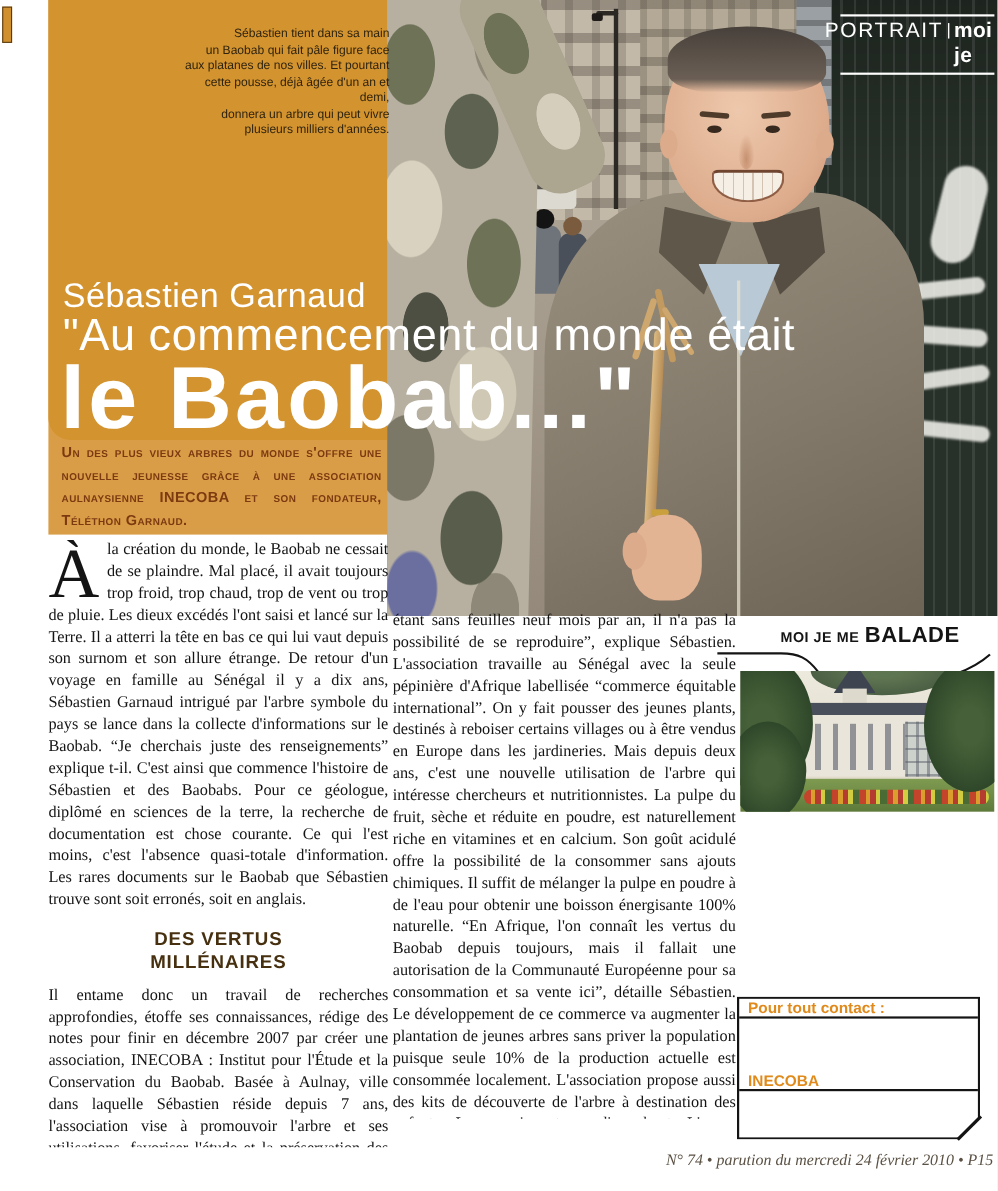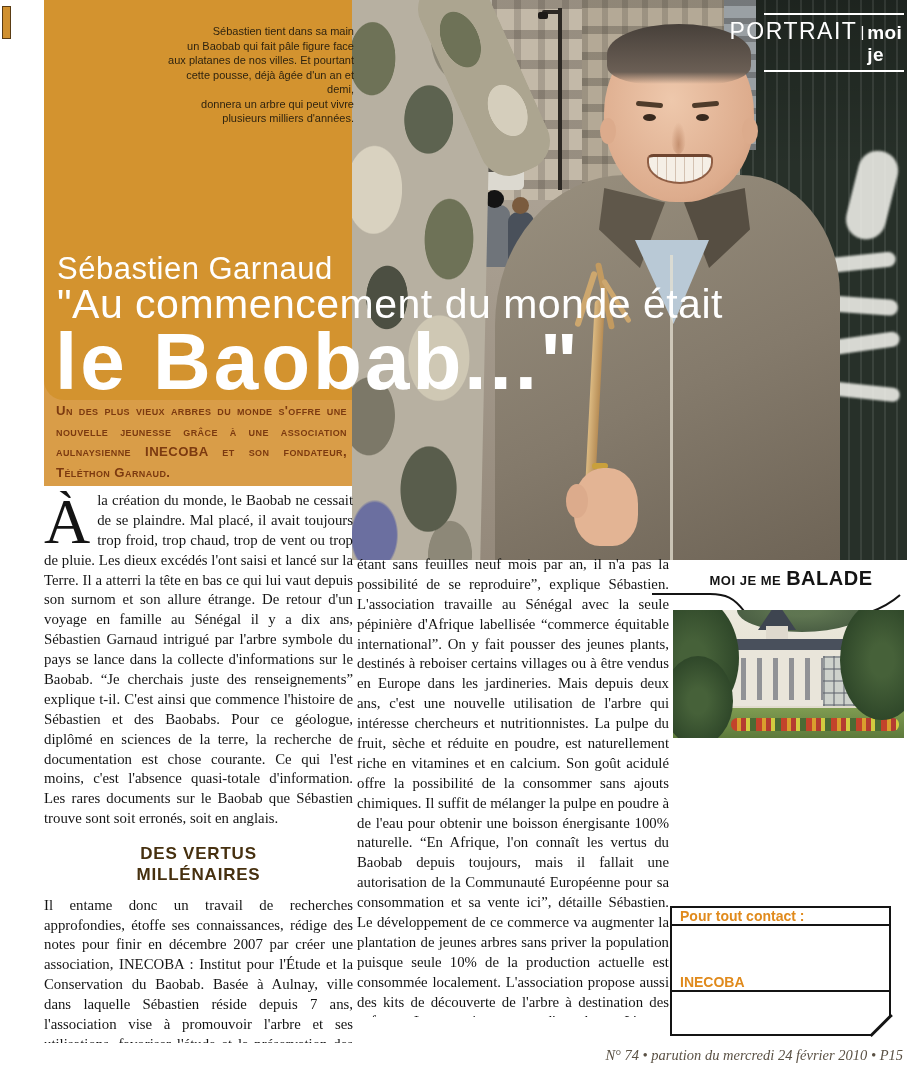--- a/index.html
+++ b/index.html
@@ -106,21 +106,21 @@
   .br2{left:250px;top:262px;width:6px;height:68px;background:#c29a60;border-radius:3px;transform:rotate(-12deg);}
   .br3{left:262px;top:276px;width:5px;height:50px;background:#cda76e;border-radius:3px;transform:rotate(-32deg);}
   .ph-hand{left:222px;top:468px;width:64px;height:78px;background:#e3b494;border-radius:46% 46% 40% 40%;}
   .ph-hand:before{content:"";position:absolute;left:-8px;top:16px;width:22px;height:34px;background:#dcab8c;border-radius:50%;}
   .ph-ring{left:240px;top:463px;width:16px;height:6px;background:#c9a03c;border-radius:3px;}
 
   
   .badge{left:764px;top:13px;width:140px;color:#fff;font-family:"Liberation Sans",sans-serif;}
   .badge .rule{height:0;border-top:2px solid #fff;}
   .badge .row{display:flex;align-items:baseline;justify-content:flex-end;gap:3px;padding:3px 2px 4px 0;}
-  .badge .thin{font-weight:300;font-size:23px;letter-spacing:1.5px;}
+  .badge .thin{font-weight:300;font-size:19px;letter-spacing:1.5px;}
   .badge .bar{font-weight:300;font-size:15px;transform:translateY(-2px);}
   .badge .bold{font-weight:700;font-size:19px;letter-spacing:.3px;}
 
   
   .caption{left:166px;top:24px;width:188px;text-align:right;white-space:pre-line;
     font-family:"Liberation Sans",sans-serif;font-size:11px;line-height:1.32;color:#30240f;}
 
   
   .kicker{left:57px;top:251px;font-family:"Liberation Sans",sans-serif;font-size:31px;font-weight:500;
     color:#fff;letter-spacing:.5px;}

